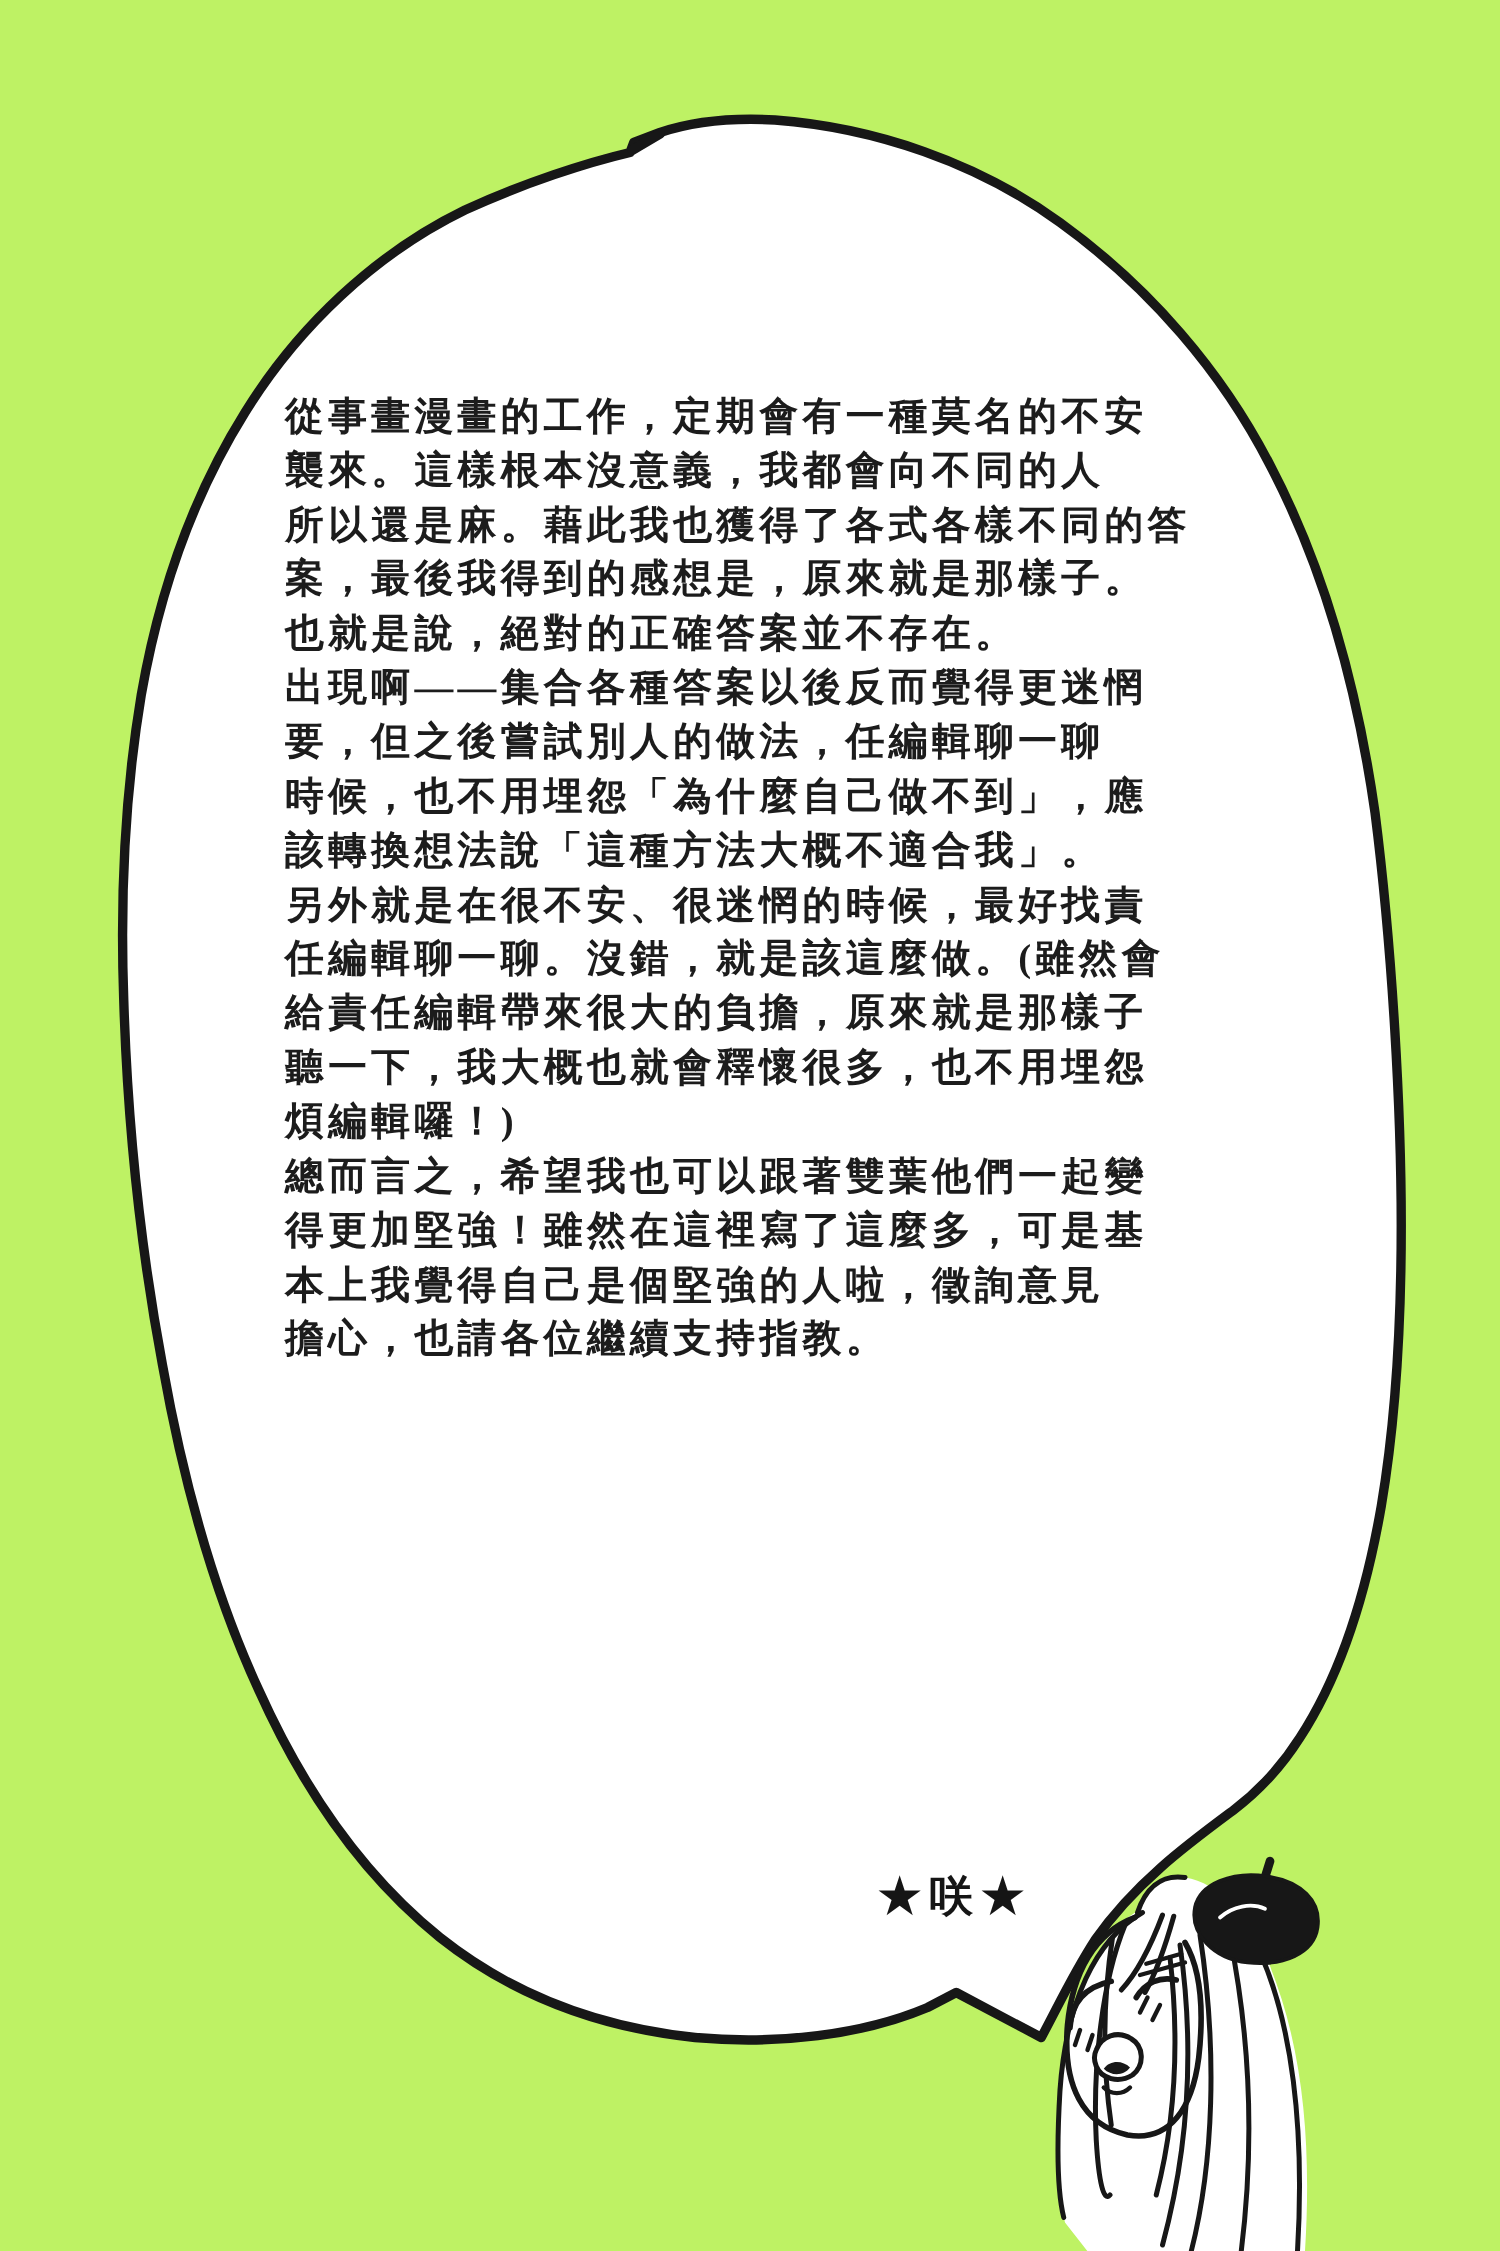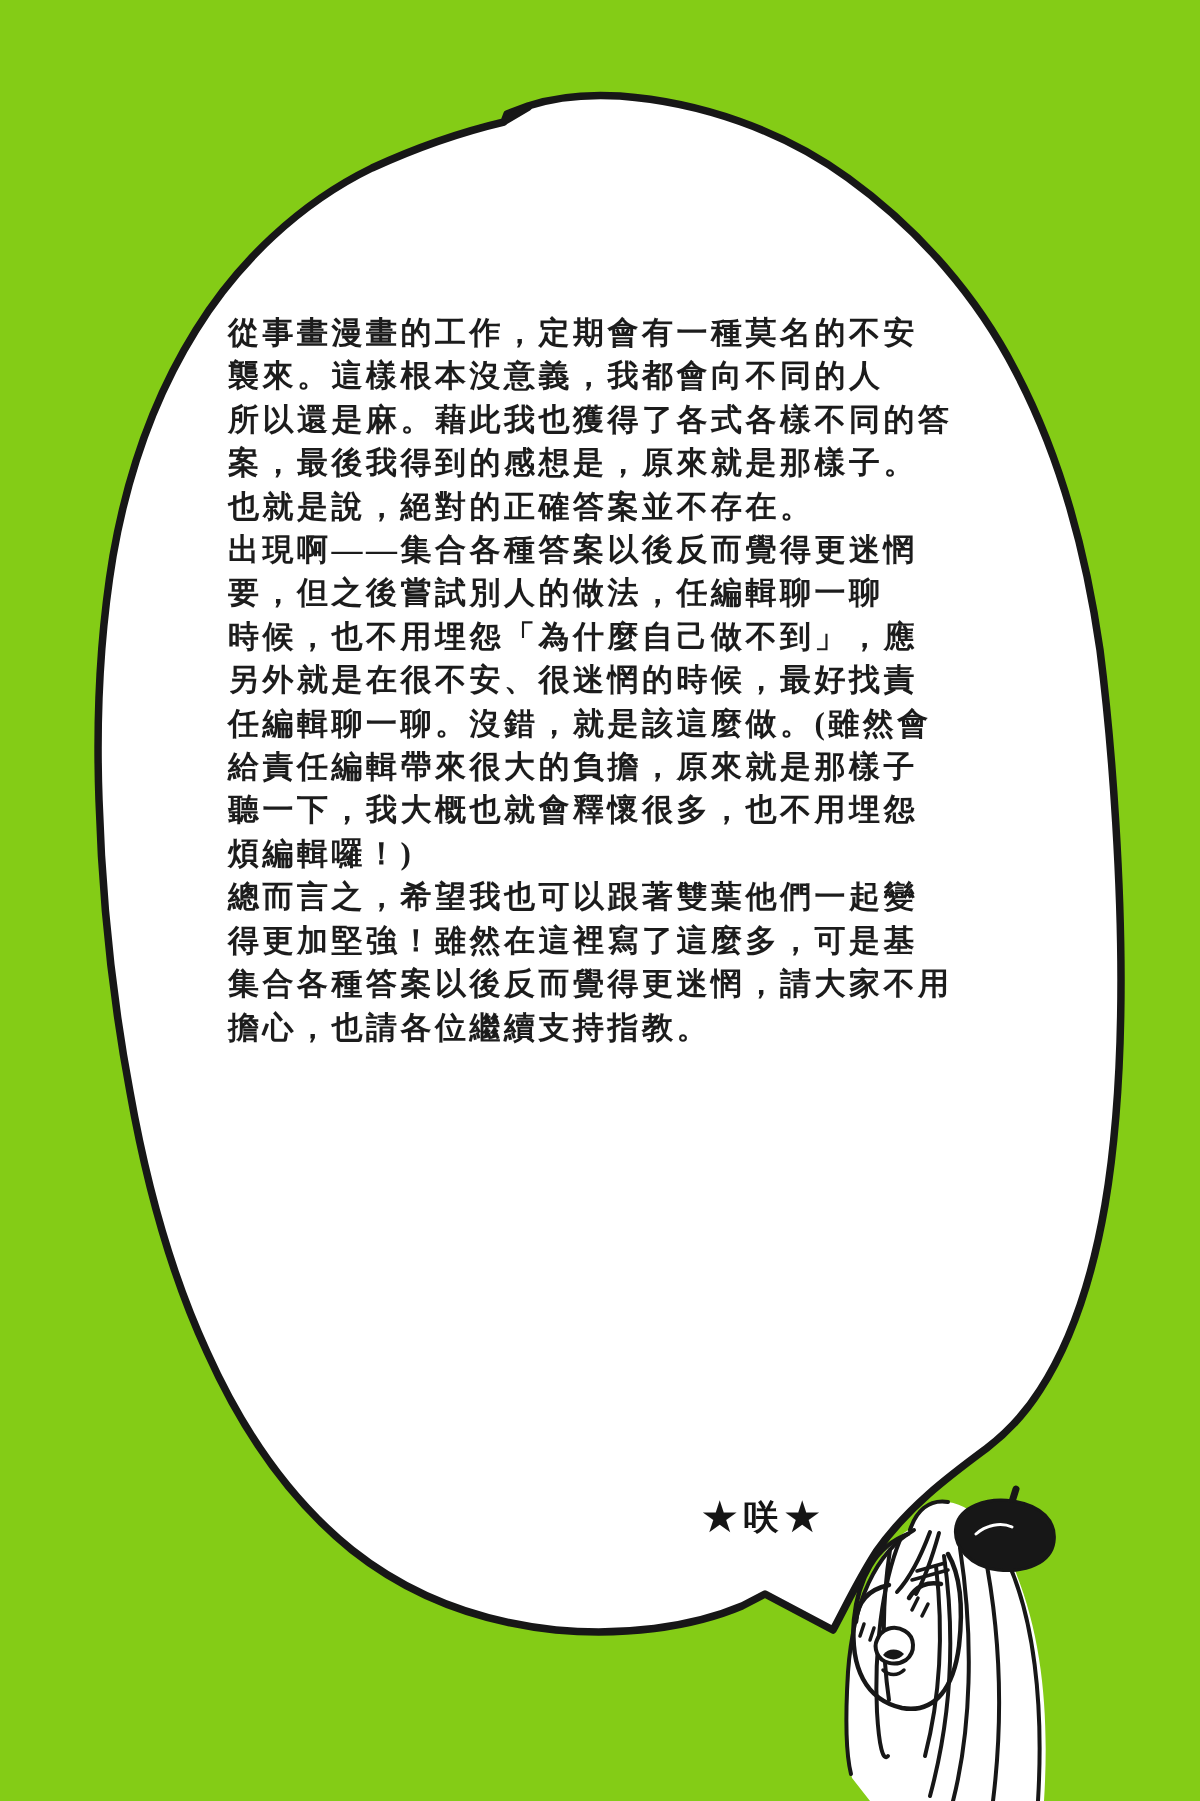--- a/index.html
+++ b/index.html
@@ -1,19 +1,19 @@
 <!DOCTYPE html>
 <html><head>
 <meta charset="utf-8">
 <style>
   html,body{margin:0;padding:0;background:#e8e8e6;}
   .page{
     position:relative;
     width:1200px;height:1801px;
-    background:#84cc16;
+    background:#bef264;
     overflow:hidden;
     font-family:"Liberation Serif","DejaVu Serif",serif;
   }
   .art{position:absolute;left:0;top:0;width:1200px;height:1801px;z-index:1;}
   .bubble-text{
     position:absolute;left:228px;top:311px;width:720px;z-index:2;
     color:#1c1c1c;
     font-size:31px;line-height:43.4px;letter-spacing:3.5px;
     font-weight:600;
     text-rendering:optimizeLegibility;
@@ -122,28 +122,29 @@
 
   <div class="bubble-text">
       <div class="t-line">從事畫漫畫的工作，定期會有一種莫名的不安</div>
       <div class="t-line">襲來。這樣根本沒意義，我都會向不同的人</div>
       <div class="t-line">所以還是麻。藉此我也獲得了各式各樣不同的答</div>
       <div class="t-line">案，最後我得到的感想是，原來就是那樣子。</div>
       <div class="t-line">也就是說，絕對的正確答案並不存在。</div>
       <div class="t-line">出現啊——集合各種答案以後反而覺得更迷惘</div>
       <div class="t-line">要，但之後嘗試別人的做法，任編輯聊一聊</div>
       <div class="t-line">時候，也不用埋怨「為什麼自己做不到」，應</div>
+      <div class="t-line">該轉換想法說「這種方法大概不適合我」。</div>
       <div class="t-line">另外就是在很不安、很迷惘的時候，最好找責</div>
       <div class="t-line">任編輯聊一聊。沒錯，就是該這麼做。(雖然會</div>
       <div class="t-line">給責任編輯帶來很大的負擔，原來就是那樣子</div>
       <div class="t-line">聽一下，我大概也就會釋懷很多，也不用埋怨</div>
       <div class="t-line">煩編輯囉！)</div>
       <div class="t-line">總而言之，希望我也可以跟著雙葉他們一起變</div>
       <div class="t-line">得更加堅強！雖然在這裡寫了這麼多，可是基</div>
-      <div class="t-line">集合各種答案以後反而覺得更迷惘，請大家不用</div>
+      <div class="t-line">本上我覺得自己是個堅強的人啦，徵詢意見</div>
       <div class="t-line">擔心，也請各位繼續支持指教。</div>
     </div>
 
   <div class="signature">
     <span class="star">★</span>
     <span class="sig-name">咲</span>
     <span class="star">★</span>
   </div>
 
 </div>

